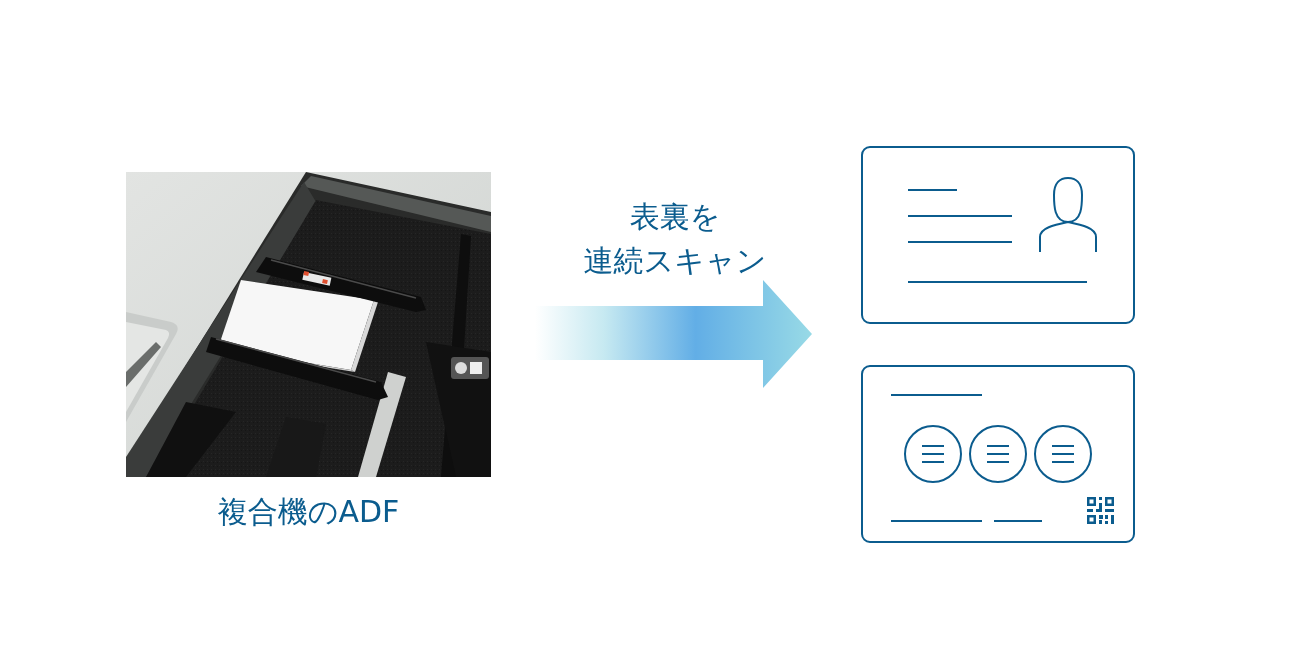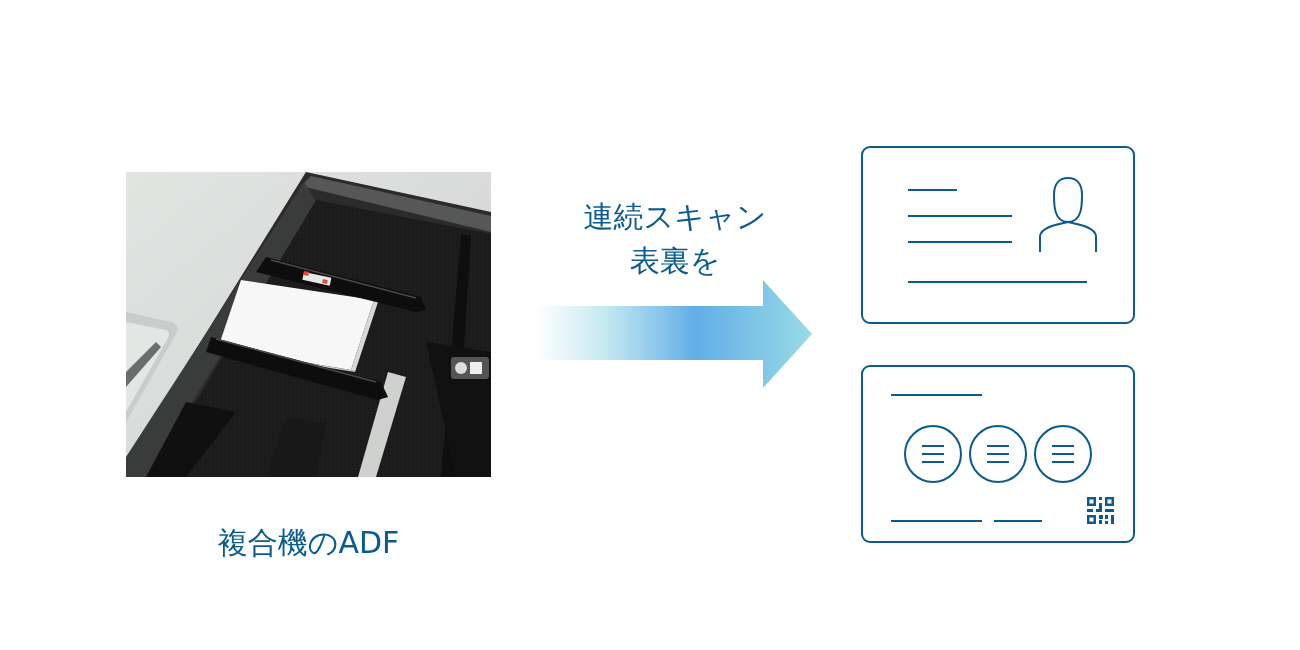--- a/index.html
+++ b/index.html
@@ -1,20 +1,20 @@
 <!DOCTYPE html>
 <html><head>
 <meta charset="utf-8">
 <style>
   html, body { margin: 0; padding: 0; background: #ffffff; }
   body { width: 1300px; height: 650px; position: relative; overflow: hidden;
          font-family: "DejaVu Sans", "Liberation Sans", sans-serif; }
   .abs { position: absolute; }
   .photo { left: 126px; top: 172px; width: 365px; height: 305px; overflow: hidden; background: #d9dcda; }
-  .caption { left: 126px; top: 492px; width: 365px; text-align: center; font-size: 30px; color: #0b5c8e; letter-spacing: 0px; margin-top: 31px; }
+  .caption { left: 126px; top: 492px; width: 365px; text-align: center; font-size: 30px; color: #0b5c8e; letter-spacing: 0px; }
   .arrow-label { left: 540px; top: 195px; width: 270px; text-align: center; font-size: 30px; line-height: 44px; color: #0b5c8e; }
   .arrow { left: 535px; top: 278px; width: 280px; height: 112px; }
   .card { left: 860px; width: 276px; height: 180px; }
   .card1 { top: 145px; }
   .card2 { top: 364px; }
 </style>
 </head>
 <body>
 
 <div class="abs photo">
@@ -64,22 +64,22 @@
     <rect x="198" y="103" width="5" height="4" fill="#e05030" transform="rotate(12 178 100)"></rect>
 
     <path d="M60 230 L110 240 L60 305 L20 305 Z" fill="#101010"></path>
     <path d="M160 245 L200 252 L190 305 L140 305 Z" fill="#181818"></path>
   </svg>
 </div>
 
 <div class="abs caption">複合機のADF</div>
 
 <div class="abs arrow-label">
+  <div>表裏を</div>
   <div>連続スキャン</div>
-  <div>表裏を</div>
 </div>
 
 <div class="abs arrow">
   <svg width="280" height="112" viewBox="0 0 280 112">
     <defs>
       <linearGradient id="arrowGrad" x1="0" y1="0" x2="1" y2="0">
         <stop offset="0" stop-color="#ffffff"></stop>
         <stop offset="0.25" stop-color="#c6e9f1"></stop>
         <stop offset="0.58" stop-color="#62aee6"></stop>
         <stop offset="1" stop-color="#98dae6"></stop>

